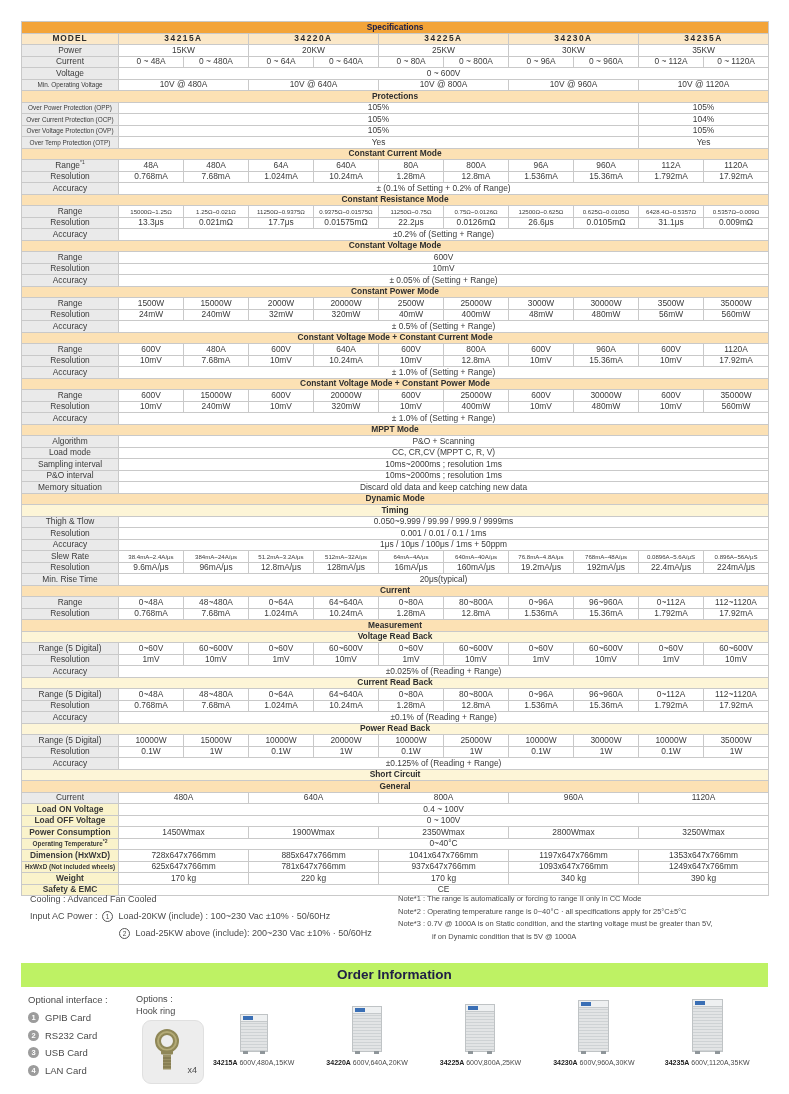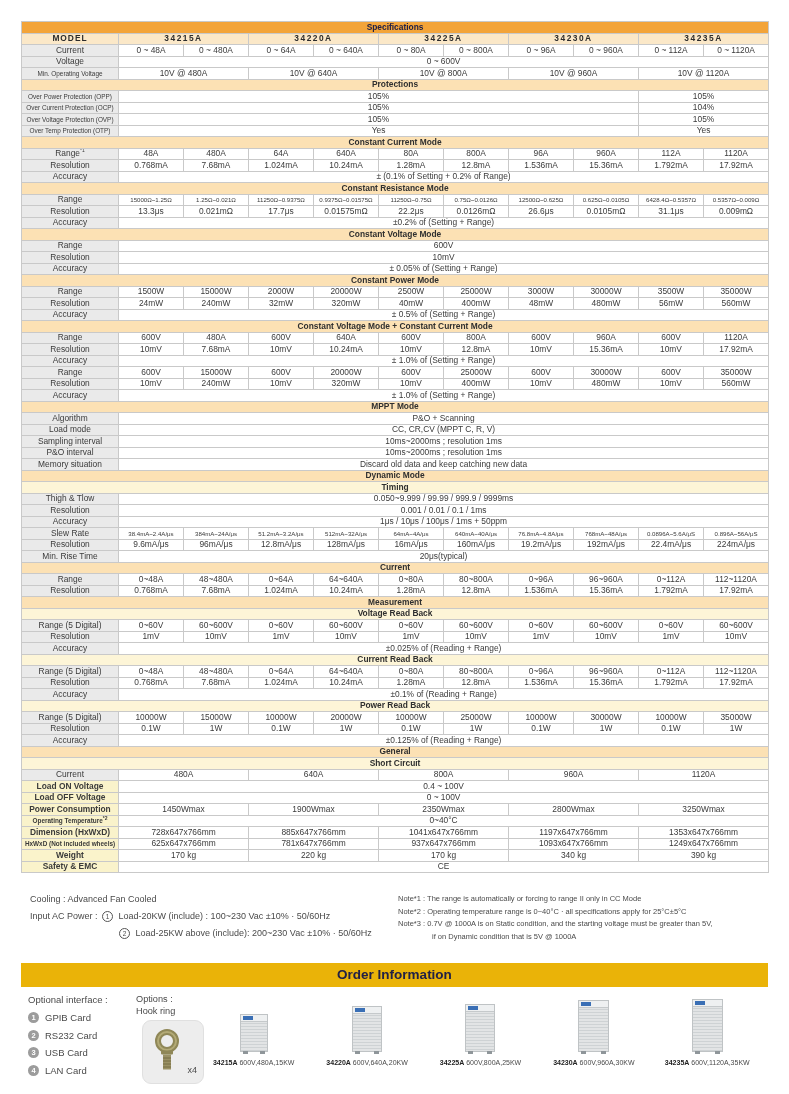--- a/index.html
+++ b/index.html
@@ -26,21 +26,21 @@
   
   .footer-left{position:absolute;left:30px;top:893px;font-size:9px;color:#4a4a4a;}
   .footer-left .f-line{margin-bottom:5px;line-height:12px;}
   .footer-left .ac2{margin-left:87px;}
   .circ{display:inline-block;width:9px;height:9px;border:1px solid #555;border-radius:50%;
         font-size:6.5px;line-height:9px;text-align:center;vertical-align:0px;margin:0 3px 0 2px;color:#4a4a4a;}
   .notes{position:absolute;left:398px;top:893px;font-size:7.5px;line-height:12.5px;color:#4a4a4a;}
   .note-line.cont{padding-left:34px;}
 
   
-  .order-band{position:absolute;left:21px;top:963px;width:747px;height:24px;background:#eab308;
+  .order-band{position:absolute;left:21px;top:963px;width:747px;height:24px;background:#bef264;
               color:#202046;font-weight:bold;font-size:13.5px;line-height:24px;text-align:center;}
   .opt-iface{position:absolute;left:28px;top:994px;}
   .oi-label{font-size:9.5px;color:#4a4a4a;margin-bottom:7px;}
   .iface-item{display:flex;align-items:center;margin-bottom:6.5px;height:11px;}
   .numcircle{display:inline-block;width:11px;height:11px;border-radius:50%;background:#9c9c9c;color:#fff;
              font-size:7.5px;line-height:11px;text-align:center;font-weight:bold;margin-right:6px;flex:0 0 11px;}
   .iface-label{font-size:9.5px;color:#4a4a4a;}
   .options-label{position:absolute;left:136px;top:993px;font-size:9.2px;line-height:12px;color:#4a4a4a;}
   .hook-box{position:absolute;left:142px;top:1020px;width:60px;height:62px;background:#ededed;
             border:1px solid #e0e0e0;border-radius:9px;}
@@ -76,20 +76,28 @@
         </tr>
         <tr>
           <td class="model-label">MODEL</td>
           <td class="model-cell" colspan="2">34215A</td>
           <td class="model-cell" colspan="2">34220A</td>
           <td class="model-cell" colspan="2">34225A</td>
           <td class="model-cell" colspan="2">34230A</td>
           <td class="model-cell" colspan="2">34235A</td>
         </tr>
         <tr>
+          <td class="label">Power</td>
+          <td class="val" colspan="2">15KW</td>
+          <td class="val" colspan="2">20KW</td>
+          <td class="val" colspan="2">25KW</td>
+          <td class="val" colspan="2">30KW</td>
+          <td class="val" colspan="2">35KW</td>
+        </tr>
+        <tr>
           <td class="label">Current</td>
           <td class="val" colspan="1">0 ~ 48A</td>
           <td class="val" colspan="1">0 ~ 480A</td>
           <td class="val" colspan="1">0 ~ 64A</td>
           <td class="val" colspan="1">0 ~ 640A</td>
           <td class="val" colspan="1">0 ~ 80A</td>
           <td class="val" colspan="1">0 ~ 800A</td>
           <td class="val" colspan="1">0 ~ 96A</td>
           <td class="val" colspan="1">0 ~ 960A</td>
           <td class="val" colspan="1">0 ~ 112A</td>
@@ -271,20 +279,23 @@
           <td class="val" colspan="1">10mV</td>
           <td class="val" colspan="1">15.36mA</td>
           <td class="val" colspan="1">10mV</td>
           <td class="val" colspan="1">17.92mA</td>
         </tr>
         <tr>
           <td class="label">Accuracy</td>
           <td class="val" colspan="10">± 1.0% of (Setting + Range)</td>
         </tr>
         <tr>
+          <td class="section" colspan="11">Constant Voltage Mode + Constant Power Mode</td>
+        </tr>
+        <tr>
           <td class="label">Range</td>
           <td class="val" colspan="1">600V</td>
           <td class="val" colspan="1">15000W</td>
           <td class="val" colspan="1">600V</td>
           <td class="val" colspan="1">20000W</td>
           <td class="val" colspan="1">600V</td>
           <td class="val" colspan="1">25000W</td>
           <td class="val" colspan="1">600V</td>
           <td class="val" colspan="1">30000W</td>
           <td class="val" colspan="1">600V</td>
@@ -503,24 +514,24 @@
           <td class="val" colspan="1">0.1W</td>
           <td class="val" colspan="1">1W</td>
           <td class="val" colspan="1">0.1W</td>
           <td class="val" colspan="1">1W</td>
         </tr>
         <tr>
           <td class="label">Accuracy</td>
           <td class="val" colspan="10">±0.125% of (Reading + Range)</td>
         </tr>
         <tr>
+          <td class="subsection" colspan="11">Short Circuit</td>
+        </tr>
+        <tr>
           <td class="section" colspan="11">General</td>
-        </tr>
-        <tr>
-          <td class="subsection" colspan="11">Short Circuit</td>
         </tr>
         <tr>
           <td class="label">Current</td>
           <td class="val" colspan="2">480A</td>
           <td class="val" colspan="2">640A</td>
           <td class="val" colspan="2">800A</td>
           <td class="val" colspan="2">960A</td>
           <td class="val" colspan="2">1120A</td>
         </tr>
         <tr>

